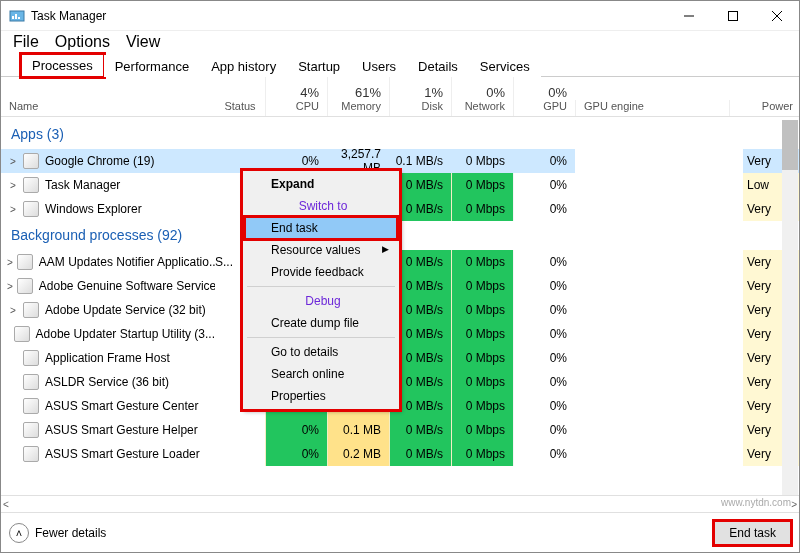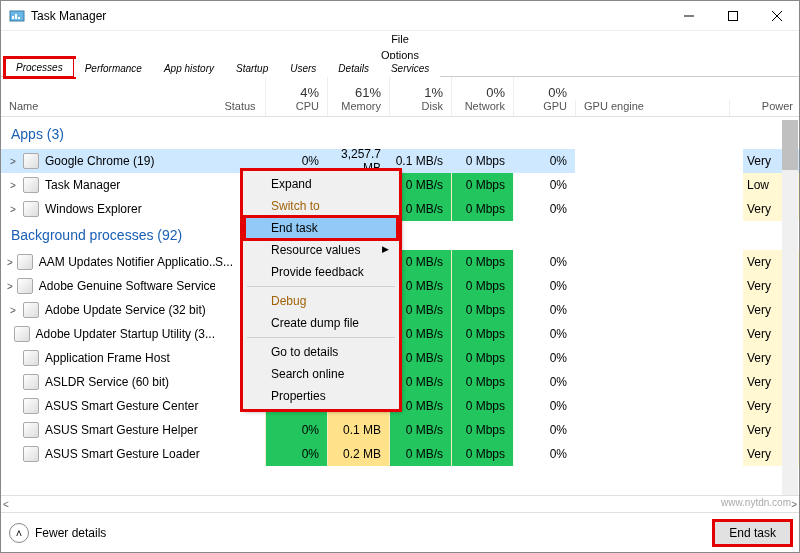--- a/index.html
+++ b/index.html
@@ -2,23 +2,23 @@
 <html><head>
 <meta charset="utf-8">
 <style>
   * { box-sizing: border-box; margin: 0; padding: 0; font-family: "Segoe UI", Tahoma, sans-serif; }
   body { width: 800px; height: 553px; background: #fff; position: relative; overflow: hidden; font-size: 12px; color: #000; border:1px solid #888;}
   .titlebar { height: 30px; display: flex; align-items: center; border-bottom: 1px solid #eee; }
   .titlebar .icon { width: 16px; height: 16px; margin: 0 6px 0 8px; }
   .titlebar .title { flex: 1; font-size: 12px; }
   .winbtns { display:flex; }
   .winbtn { width: 44px; height: 30px; display:flex; align-items:center; justify-content:center;}
-  .menubar { height: 22px; display:flex; align-items:center; padding: 0 4px; font-size:11px;flex-direction:column;}
+  .menubar { height: 22px; display:flex; align-items:flex-start; padding: 0 4px; font-size:16px;}
   .menubar span { padding: 2px 8px;}
-  .tabs { height: 24px; display:flex; border-bottom:1px solid #ccc; font-size:10px; align-items:flex-end; padding-left:4px;font-style:italic;}
+  .tabs { height: 24px; display:flex; border-bottom:1px solid #ccc; font-size:13px; align-items:flex-end; padding-left:20px;}
   .tab { padding: 3px 10px; border:1px solid transparent; border-bottom:none; position:relative; top:1px; background:#fff;}
   .tab.active { border-color:#ccc; border-bottom:1px solid #fff; }
   .redbox { outline: 3px solid #e30000; outline-offset:-1px;}
   .colhead { height: 40px; display:flex; border-bottom:1px solid #e0e0e0; font-size:11px; color:#555; align-items:flex-end;}
   .col-name { width: 214px; padding:0 0 4px 8px;}
   .col-status { width:50px; text-align:center; padding-bottom:4px;}
   .col { width:62px; text-align:right; border-left:1px solid #eee; padding:2px 8px 4px 0; display:flex; flex-direction:column; justify-content:flex-end; height:100%;}
   .col .pct { font-size:13px; color:#333;}
   .col-gpuengine { flex:1; padding:0 0 4px 8px; border-left:1px solid #eee;}
   .col-power { width:70px; text-align:right; padding:0 6px 4px 0; border-left:1px solid #eee;}
@@ -39,22 +39,22 @@
   .r-gpuengine{ flex:1; height:100%; background:#fff;}
   .r-power { width:56px; text-align:left; padding-left:4px; background:#fff8d3; height:100%; display:flex; align-items:center;}
   .row.sel .r-power{ background:#cde8ff;}
   .hscroll { height:17px; border-top:1px solid #e0e0e0; display:flex; align-items:center; justify-content:space-between; padding:0 2px; color:#666; font-size:10px;}
   .footer { position:absolute; bottom:0; left:0; right:0; height:40px; border-top:1px solid #e0e0e0; display:flex; align-items:center; justify-content:space-between; padding:0 8px; background:#fff;}
   .fewer { display:flex; align-items:center; gap:6px; font-size:12px;}
   .circle { width:20px;height:20px;border:1px solid #888;border-radius:50%;display:flex;align-items:center;justify-content:center;font-size:11px;}
   .endbtn { padding:4px 14px; border:1px solid #adadad; background:#e1e1e1; font-size:12px;}
   .ctxmenu { position:absolute; top:169px; left:241px; width:158px; background:#f0f0f0; border:1px solid #aaa; box-shadow:2px 2px 4px rgba(0,0,0,.3); font-size:12px; z-index:10; padding:2px;}
   .ctxitem { padding:4px 22px 4px 26px; position:relative;}
-  .ctxitem.bold { font-weight:normal;}
-  .ctxitem.dis { color:#a16207;}
+  .ctxitem.bold { font-weight:bold;}
+  .ctxitem.dis { color:#6d28d9;text-align:center;}
   .ctxitem.hl { background:#91c9f7;}
   .ctxsep { height:1px; background:#d0d0d0; margin:3px 2px;}
   .ctxarrow { position:absolute; right:8px; top:5px; font-size:9px;}
   .vscroll { position:absolute; top:119px; right:1px; width:16px; bottom:57px; background:#f0f0f0;}
   .vthumb { position:absolute; top:0; width:100%; height:50px; background:#c0c0c0;}
   .watermark{position:absolute;right:8px;bottom:44px;font-size:10px;color:#aaa;z-index:3;}
 </style>
 </head>
 <body>
 
@@ -252,21 +252,21 @@
         <div class="r-cell">0 MB/s</div>
         <div class="r-cell">0 Mbps</div>
         <div class="r-cell nobg">0%</div>
         <div class="r-gpuengine"></div>
         <div class="r-power">Very</div>
       </div>
       <div class="row">
         <div class="r-name">
           <span class="chev"></span>
           <span class="appicon"></span>
-          <span>ASLDR Service (60 bit)</span>
+          <span>ASLDR Service (36 bit)</span>
         </div>
         <div class="r-status"></div>
         <div class="r-cell">0%</div>
         <div class="r-cell mem">0.1 MB</div>
         <div class="r-cell">0 MB/s</div>
         <div class="r-cell">0 Mbps</div>
         <div class="r-cell nobg">0%</div>
         <div class="r-gpuengine"></div>
         <div class="r-power">Very</div>
       </div>

